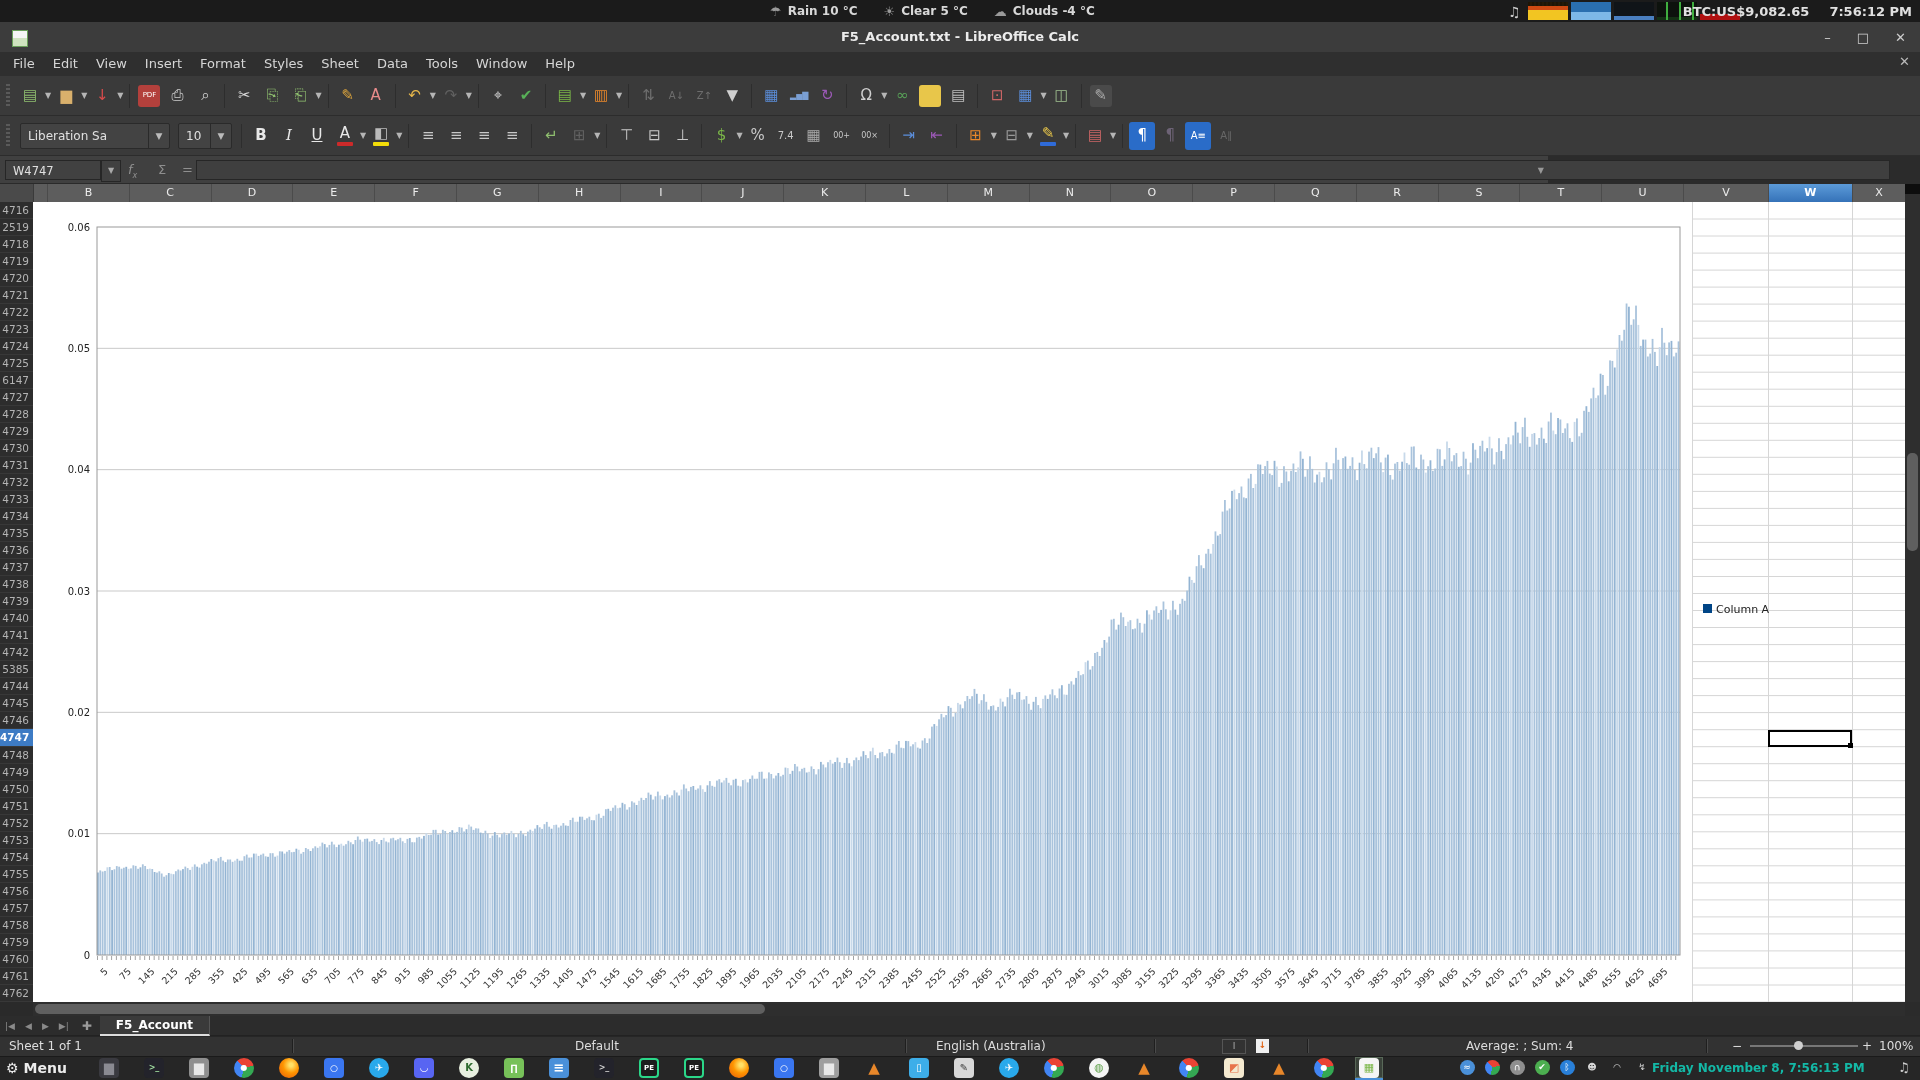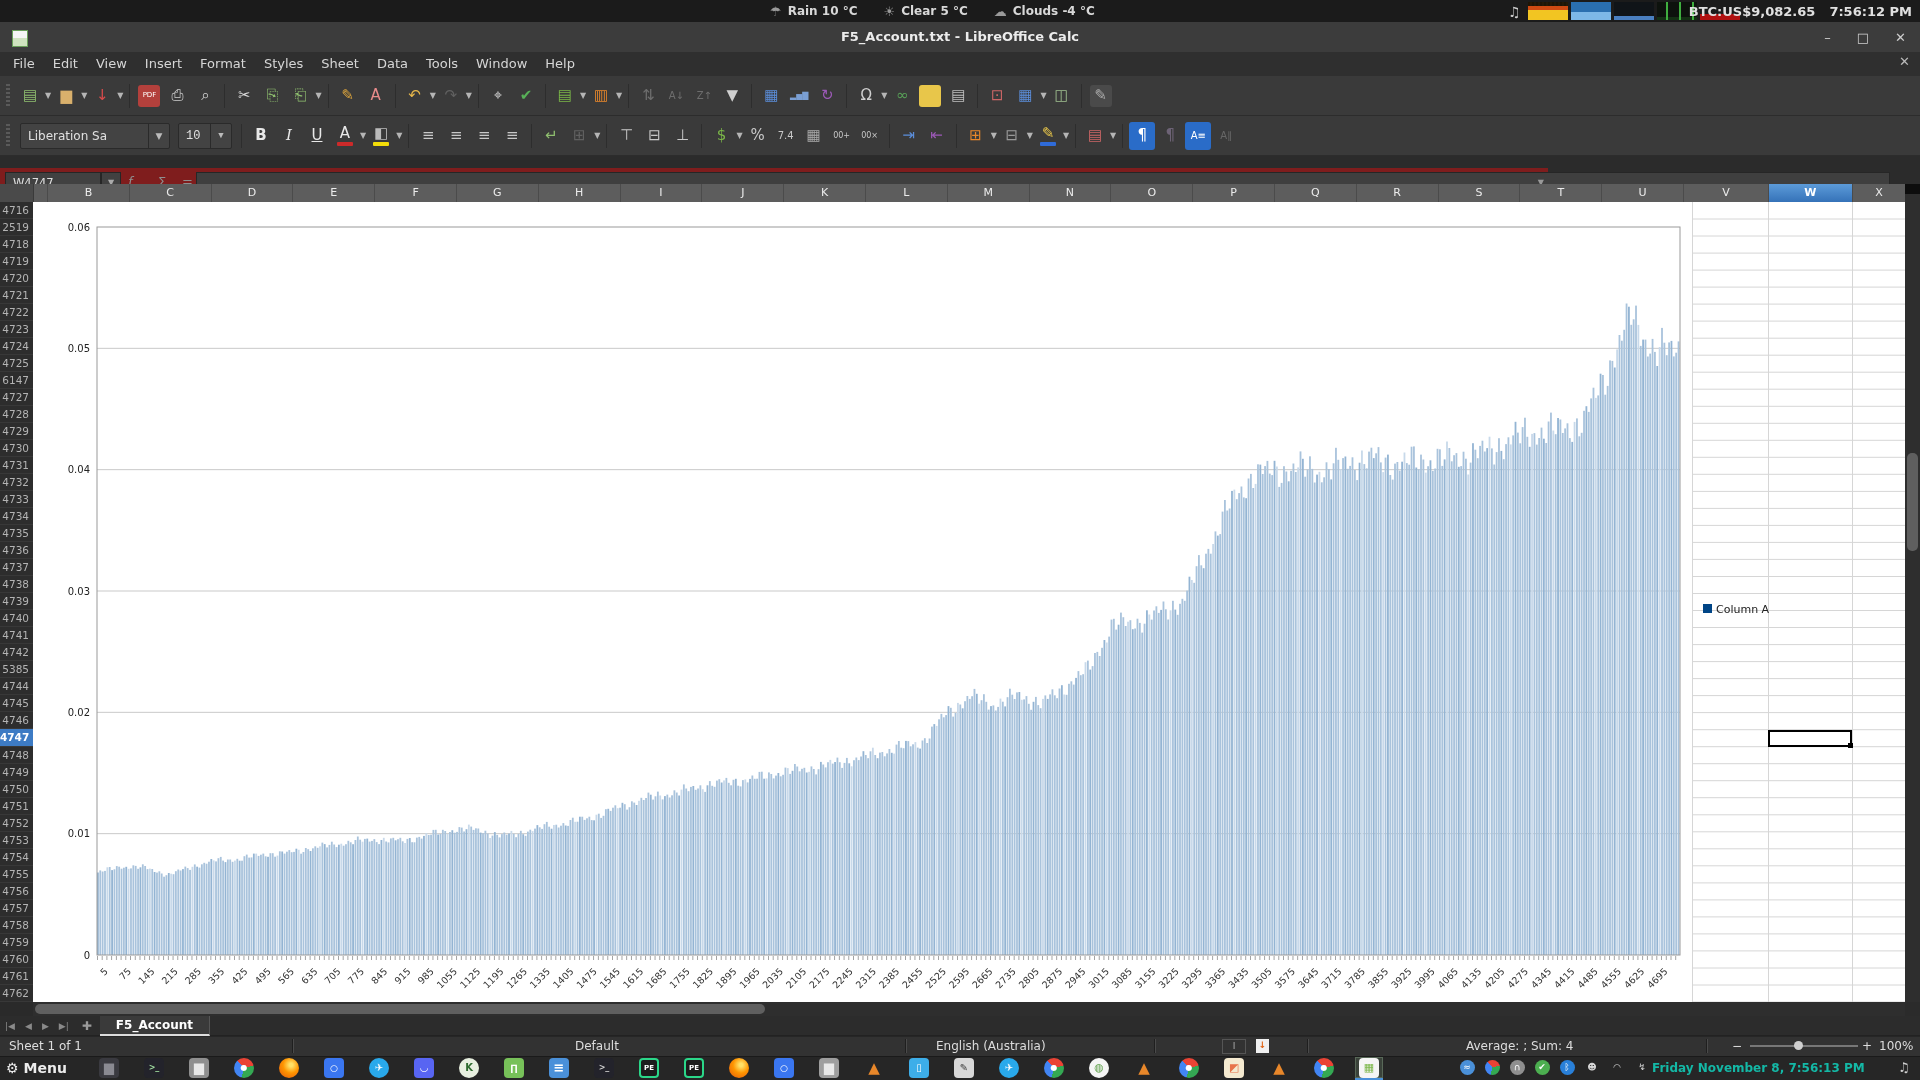--- a/index.html
+++ b/index.html
@@ -11,21 +11,21 @@
   .wx{display:flex;gap:6px;align-items:center;font-weight:bold;font-size:12px;color:#d8d8d8;}
   .wx .ic{color:#9a9a9a;font-size:13px;}
   #sysmons{left:1508px;top:2px;height:18px;display:flex;gap:3px;align-items:flex-end;}
   .mini{width:40px;height:18px;}
   .g-note{color:#cfcfcf;font-size:14px;margin-right:4px;}
   .g-flame{background:linear-gradient(to top,#f2c522 0 55%,#cf4a12 55% 78%,transparent 78%),repeating-linear-gradient(90deg,#00000033 0 2px,transparent 2px 4px);background-color:#241a08;}
   .g-blue{background:linear-gradient(to top,#7db8e8 0 45%,#2a6fb0 45% 100%),repeating-linear-gradient(90deg,#00000022 0 3px,transparent 3px 6px);}
   .g-blue2{background:linear-gradient(to top,#4a7fc0 0 20%,transparent 20%);background-color:#101418;}
   .g-green{background:repeating-linear-gradient(90deg,transparent 0 9px,#3fae3f 9px 11px,transparent 11px 13px),linear-gradient(to top,#143014 0 15%,transparent 15%);background-color:#0d120d;}
   .g-red{background:linear-gradient(to top,#b01010 0 35%,transparent 35%);background-color:#1b1b1b;}
-  #btc{right:8px;top:0;height:22px;display:flex;align-items:center;gap:14px;font-weight:bold;font-size:13px;color:#e0e0e0;}
+  #btc{right:8px;top:0;height:22px;display:flex;align-items:center;gap:20px;font-weight:bold;font-size:13px;color:#e0e0e0;}
   
   #titlebar{left:0;top:22px;width:1920px;height:30px;background:#3c3c3c;border-bottom:1px solid #2a2a2a;}
   #docicon{left:12px;top:8px;width:14px;height:15px;background:#f5f5f5;border:1px solid #6a9f5a;box-shadow:inset 0 -8px 0 #cfe3bf;}
   #wtitle{left:0;top:0;width:1920px;height:30px;text-align:center;line-height:30px;font-weight:bold;font-size:13px;color:#ececec;}
   #winbtns{right:14px;top:0;height:30px;display:flex;gap:26px;align-items:center;font-size:13px;color:#cfcfcf;}
   
   #menubar{left:0;top:52px;width:1920px;height:24px;background:#2f2f2f;display:flex;align-items:center;padding-left:4px;box-sizing:border-box;}
   .mitem{padding:0 9px;font-size:13px;color:#d6d6d6;line-height:24px;}
   #menuclose{position:absolute;right:10px;top:54px;color:#bbb;font-size:13px;}
   
@@ -38,21 +38,21 @@
   .ticon.sel{background:#2a6cc8;}
   .ticon.dis{opacity:.4;}
   .ddw{display:flex;align-items:center;}
   .dd{font-size:8px;color:#b5b5b5;margin:0 1px;}
   .tsep{width:1px;height:24px;background:#2d2d2d;margin:0 5px;}
   .combo{height:24px;background:#434343;border:1px solid #2a2a2a;border-radius:2px;display:flex;align-items:center;margin:0 4px;}
   .combo .val{padding:0 7px;font-size:12px;color:#e0e0e0;white-space:nowrap;overflow:hidden;}
   .combo .cdd{width:20px;height:100%;display:flex;align-items:center;justify-content:center;color:#bbb;font-size:9px;border-left:1px solid #2a2a2a;}
   .b{font-weight:bold;} .i{font-style:italic;font-family:"DejaVu Serif",serif;} .u{text-decoration:underline;}
   
-  #fbar{left:0;top:168px;width:1548px;height:28px;background:#7f1d1d;border-bottom:1px solid #2a2a2a;box-sizing:border-box;}
+  #fbar{left:0;top:156px;width:1548px;height:28px;background:#404040;border-bottom:1px solid #2a2a2a;box-sizing:border-box;}
   #namebox{left:5px;top:4px;width:96px;height:20px;background:#414141;border:1px solid #262626;color:#e0e0e0;font-size:11.5px;line-height:20px;padding-left:7px;box-sizing:border-box;}
   #nbdd{left:101px;top:4px;width:18px;height:20px;background:#414141;border:1px solid #262626;color:#aaa;font-size:8px;text-align:center;line-height:20px;}
   .fico{top:4px;height:20px;line-height:20px;color:#8f8f8f;font-size:13px;font-style:italic;}
   #finput{left:196px;top:4px;width:1694px;height:20px;background:#3f3f3f;border:1px solid #262626;box-sizing:border-box;}
   #fexp{right:4px;top:10px;color:#999;font-size:8px;}
   
   #colhead{left:0;top:184px;width:1920px;height:18px;background:#4a4a4a;display:flex;}
   .ch{height:18px;line-height:18px;text-align:center;font-size:11px;color:#ececec;background:#5d5d5d;border-right:1px solid #4b4b4b;box-sizing:border-box;flex:none;}
   .ch.sel{background:linear-gradient(#5c9bd9,#3572b8);color:#fff;font-weight:bold;}
   #corner{width:33px;height:18px;background:#4a4a4a;border-right:1px solid #3a3a3a;flex:none;}
@@ -334,21 +334,21 @@
         <span class="gl" style="color: rgb(170, 170, 170);">✎</span>
       </div>
     </div>
   </div>
 <div id="tb2" class="tbar abs">
     <div class="grip"></div>
     <div class="combo" style="width: 148px;">
       <span class="val" style="flex: 1 1 0%;">Liberation Sa</span>
       <span class="cdd">▼</span>
     </div>
-    <div class="combo" style="width: 52px; font-family: Liberation Mono, monospace;">
+    <div class="combo" style="width: 52px;">
       <span class="val" style="flex: 1 1 0%;">10</span>
       <span class="cdd">▼</span>
     </div>
     <div class="tsep"></div>
     <div class="ddw">
       <div class="ticon">
         <span class="gl b" style="color: rgb(232, 232, 232);">B</span>
       </div>
     </div>
     <div class="ddw">

